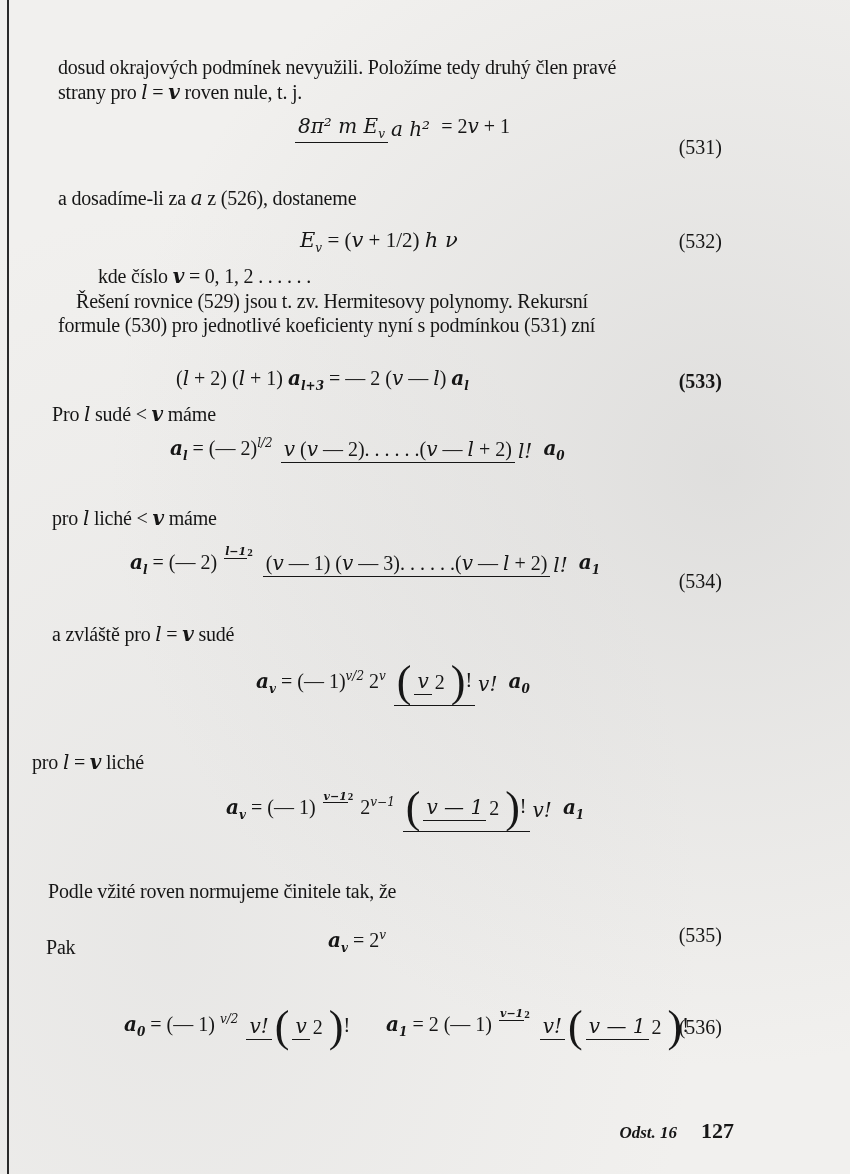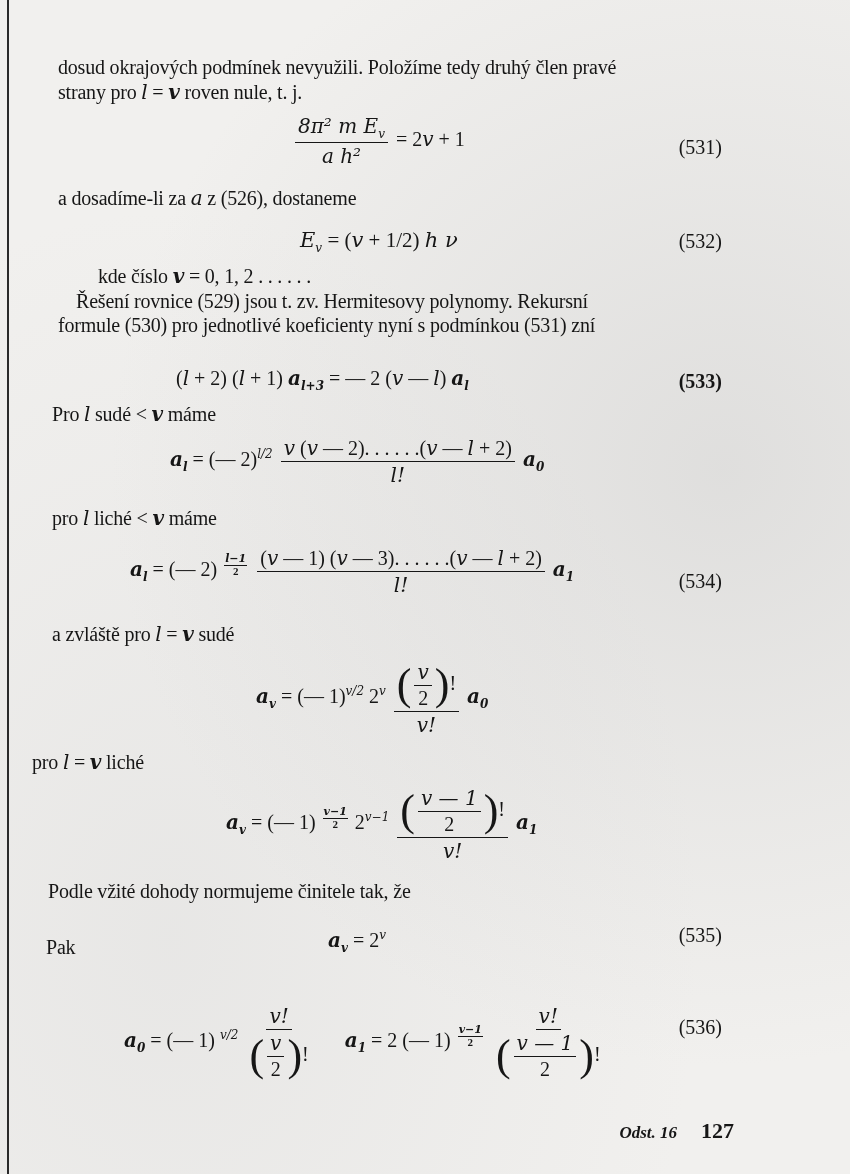--- a/index.html
+++ b/index.html
@@ -11,28 +11,28 @@
       radial-gradient(ellipse at 20% 80%, rgba(210,210,210,0.3), rgba(0,0,0,0) 55%);
     color: #161616;
     font-family: "Liberation Serif", "DejaVu Serif", serif;
   }
   .edge-line { position: absolute; left: 7px; top: 0; width: 2px; height: 1174px; background: #2a2a2a; }
   .abs { position: absolute; white-space: nowrap; }
   .txt { font-size: 20px; letter-spacing: -0.2px; }
   .m { font-style: italic; font-family: "DejaVu Serif", "Liberation Serif", serif; }
   .mb { font-style: italic; font-weight: bold; font-family: "DejaVu Serif", "Liberation Serif", serif; }
   .eqno { font-size: 20px; position: absolute; right: 128px; }
-  .frac { display: inline-flex; flex-direction: column; align-items: center; vertical-align: middle; margin: 0 3px; }
+  .frac { display: inline-flex; flex-direction: row; align-items: center; vertical-align: middle; margin: 0 3px; }
   .frac > .num { padding: 0 3px 1px; border-bottom: 1.5px solid #161616; }
   .frac > .den { padding: 1px 3px 0; }
   sup, sub { font-size: 12px; }
   .big-paren { font-size: 44px; line-height: 1; vertical-align: middle; font-weight: 300; }
   .footer-sec { font-style: italic; font-weight: bold; font-size: 17px; }
   .footer-page { font-weight: bold; font-size: 22px; margin-left: 20px; }
-  .mini { display: inline-flex; flex-direction: column; align-items: center; font-size: 11px; font-weight: bold; vertical-align: 14px; margin: 0 2px; line-height: 1.05; }
+  .mini { display: inline-flex; flex-direction: row; align-items: center; font-size: 11px; font-weight: bold; vertical-align: 14px; margin: 0 2px; line-height: 1.05; }
   .mini > .n { border-bottom: 1px solid #161616; padding: 0 1px; }
 </style>
 </head>
 <body>
 
 <div class="edge-line"></div>
 
 <div class="abs txt" style="left:58px; top:56px;">dosud okrajových podmínek nevyužili. Položíme tedy druhý člen pravé</div>
 <div class="abs txt" style="left:58px; top:80px;">strany pro <span class="m">l</span> = <span class="mb">v</span> roven nule, t. j.</div>
 
@@ -110,21 +110,21 @@
   <span class="frac">
       <span class="num"><span class="big-paren">(</span><span class="frac">
           <span class="num m">v — 1</span>
           <span class="den">2</span>
         </span><span class="big-paren">)</span>!</span>
       <span class="den m">v!</span>
     </span>
   <span class="mb">a</span><sub class="mb">1</sub>
 </div>
 
-<div class="abs txt" style="left:48px; top:880px;">Podle vžité dohody normujeme činitele tak, že</div>
+<div class="abs txt" style="left:48px; top:880px;">Podle vžité roven normujeme činitele tak, že</div>
 
 <div class="abs" style="left:328px; top:928px; font-size:20px;"><span class="mb">a</span><sub class="mb">v</sub> = 2<sup class="m">v</sup></div>
 <div class="eqno" style="top:924px;">(535)</div>
 
 <div class="abs txt" style="left:46px; top:936px;">Pak</div>
 
 <div class="abs" style="left:124px; top:1004px; font-size:20px;">
   <span class="mb">a</span><sub class="mb">0</sub> = (— 1) <sup class="m">v/2</sup>
   <span class="frac">
       <span class="num m">v!</span>

